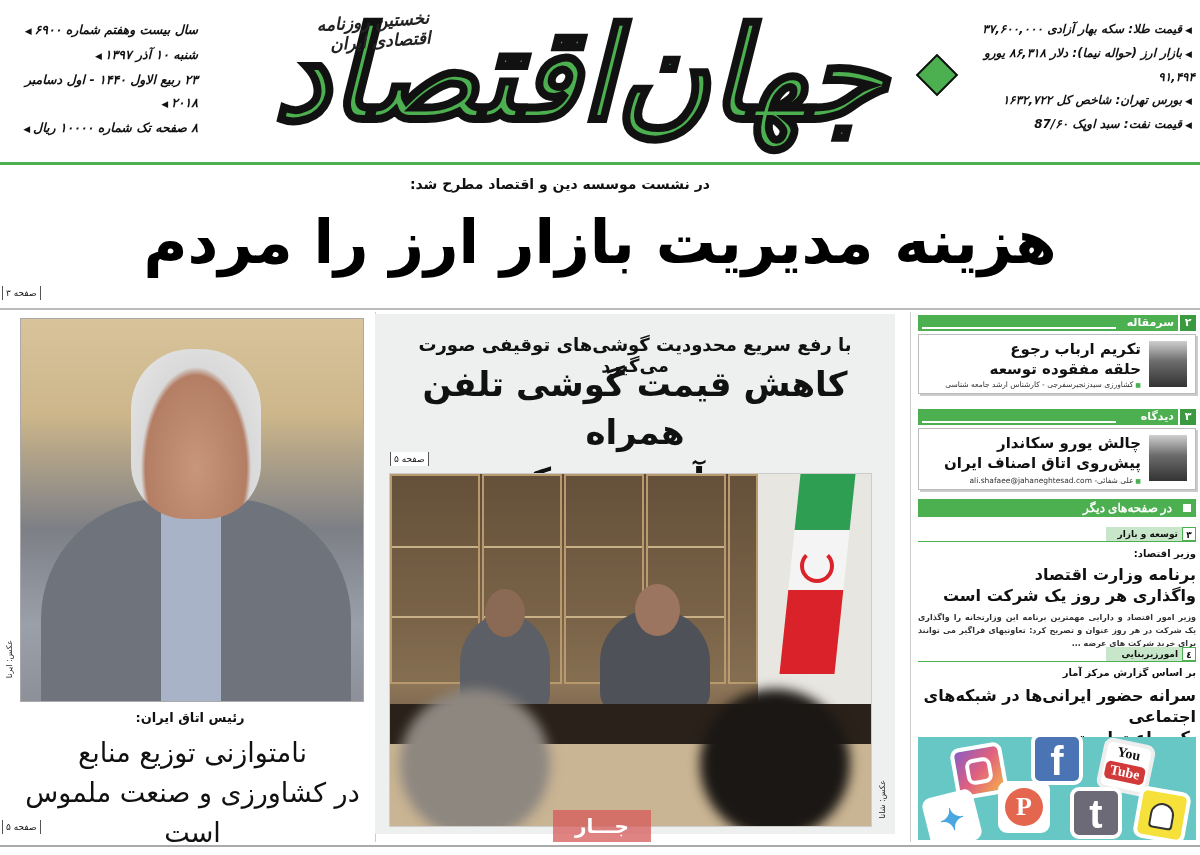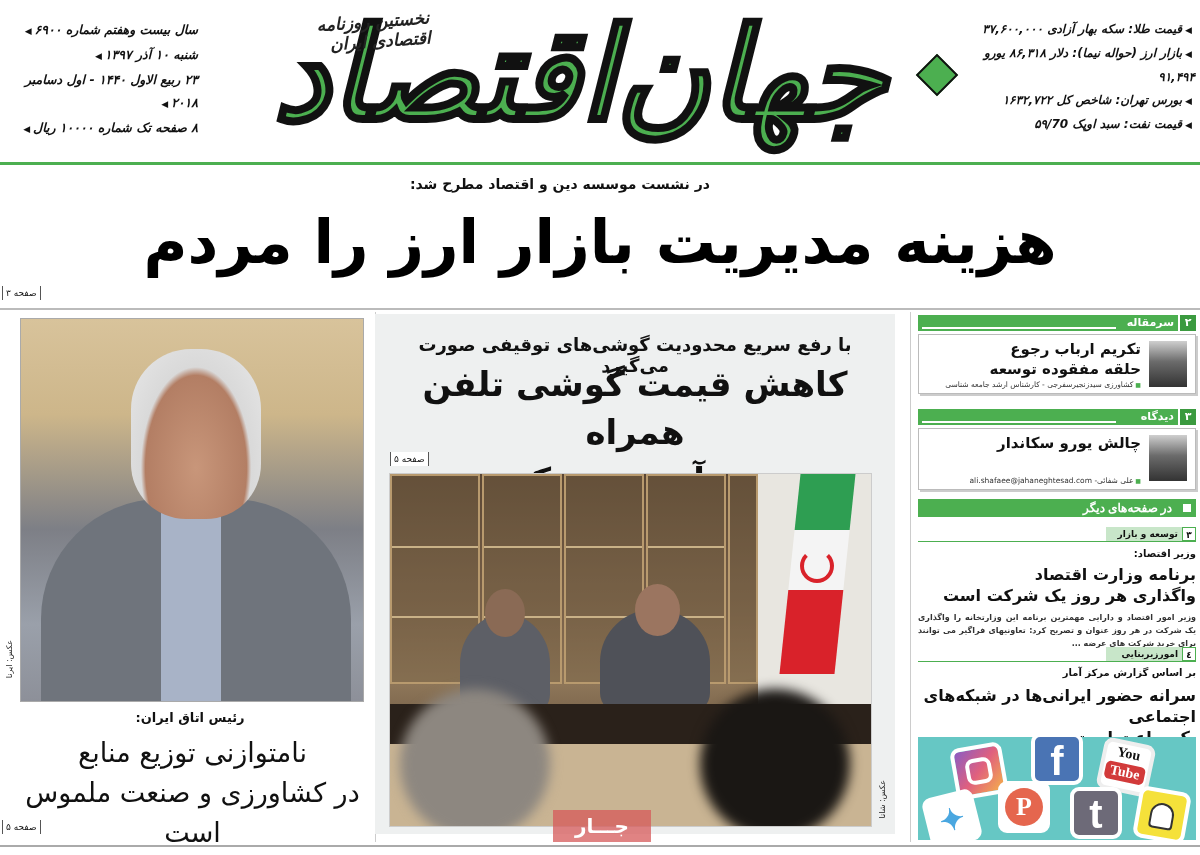--- a/index.html
+++ b/index.html
@@ -91,21 +91,21 @@
   <div class="abs tagline">
     <div>نخستین روزنامه</div>
     <div>اقتصادی ایران</div>
   </div>
   <div class="abs diamond"></div>
 
   <div class="abs mast-right">
     <div>قیمت طلا: سکه بهار آزادی ۳۷,۶۰۰,۰۰۰</div>
     <div>بازار ارز (حواله نیما): دلار ۸۶,۳۱۸  یورو ۹۱,۴۹۴</div>
     <div>بورس تهران: شاخص کل ۱۶۳۲,۷۲۲</div>
-    <div>قیمت نفت: سبد اوپک ۵۹/70</div>
+    <div>قیمت نفت: سبد اوپک 87/۶۰</div>
   </div>
 </div>
 <div class="abs green-rule"></div>
 
 <div class="abs kicker">در نشست موسسه دین و اقتصاد مطرح شد:</div>
 <div class="abs headline">هزینه مدیریت بازار ارز را مردم پرداخت کردند</div>
 <div class="abs page-ref" style="left:2px; top:286px;">صفحه ۳</div>
 <div class="abs rule-grey"></div>
 
 <div class="abs left-col"></div>
@@ -182,20 +182,21 @@
 
 <div class="sec-bar" style="top:409px;">
   <span class="num">۳</span>
   <span class="lbl">دیدگاه</span>
   <span class="white-line"></span>
 </div>
 <div class="card" style="top:428px; height:62px;">
   <div class="thumb"></div>
   <div class="title">
     <div>چالش یورو سکاندار</div>
+    <div>پیش‌روی اتاق اصناف ایران</div>
   </div>
   <div class="by">علی شفائی- ali.shafaee@jahaneghtesad.com</div>
 </div>
 
 <div class="other-bar">
   <span class="sq"></span>
   <span class="lbl">در صفحه‌های دیگر</span>
 </div>
 
 <div class="sub-sec" style="top:527px; right:4px;">

